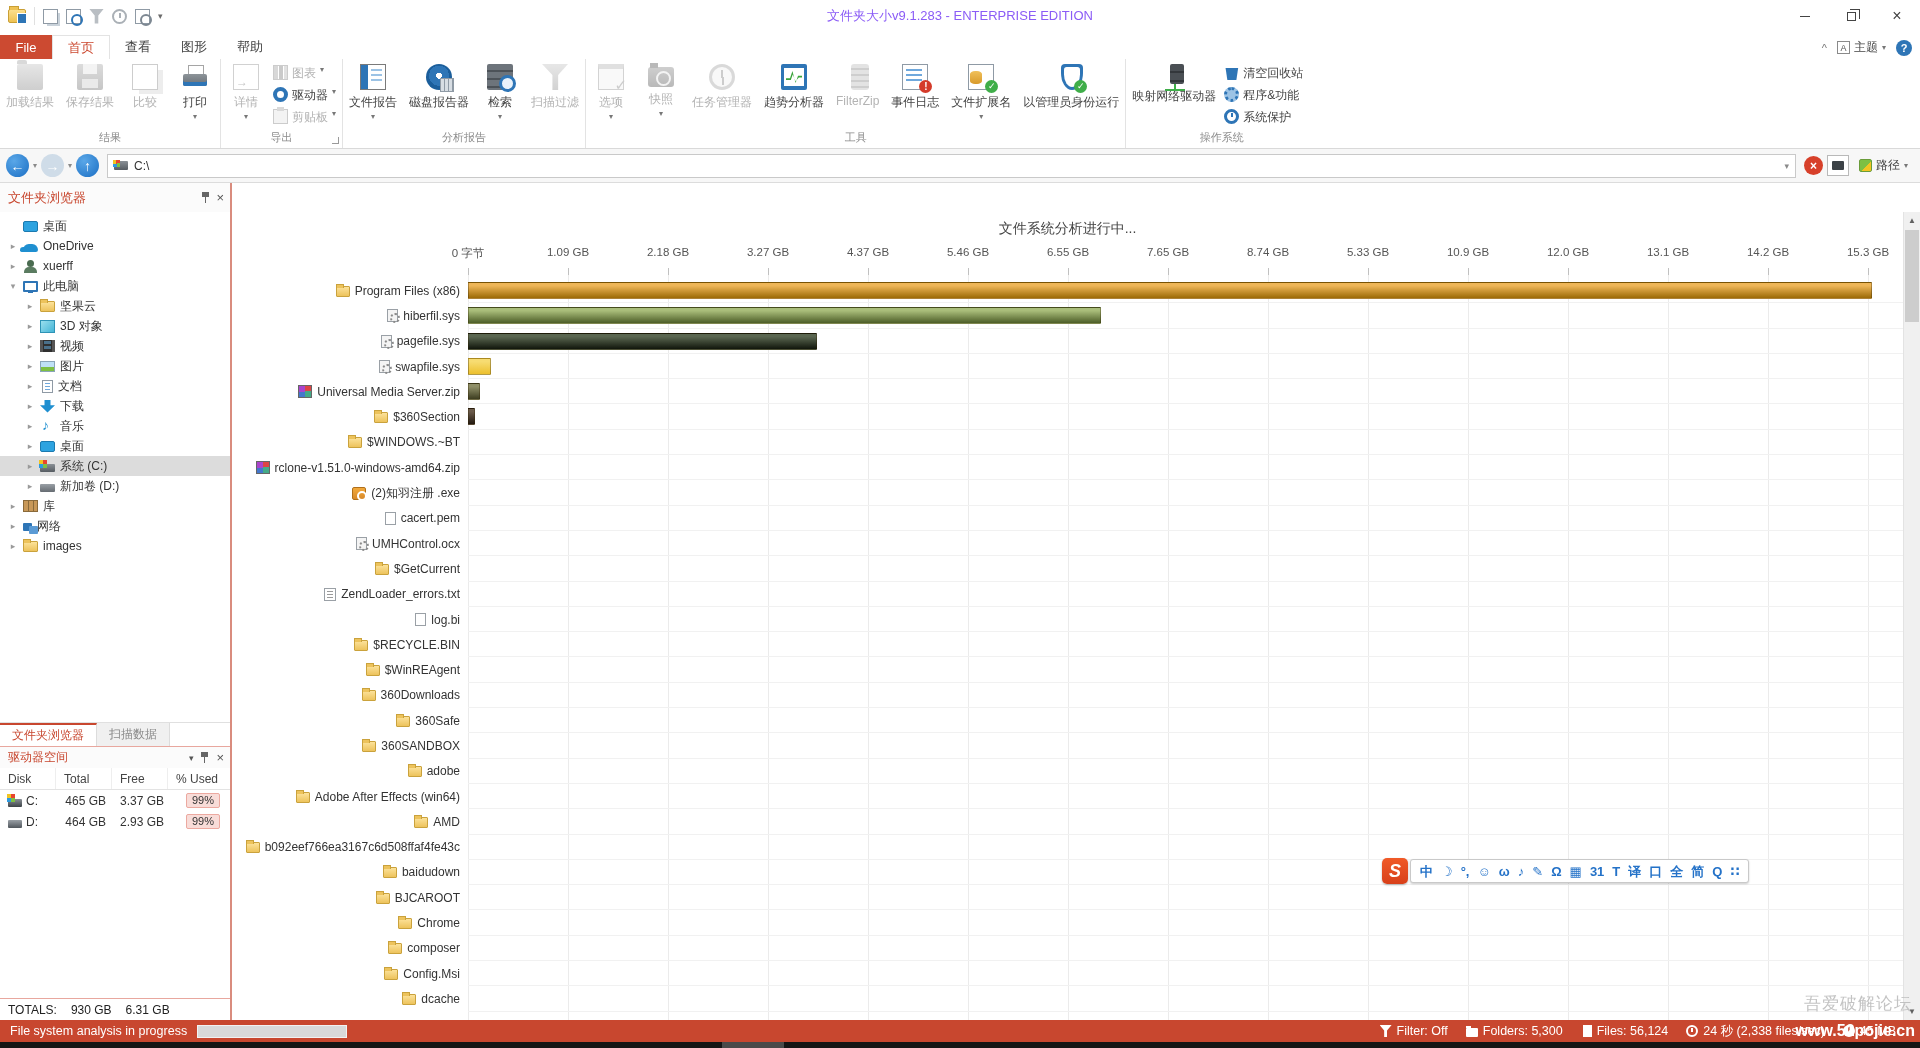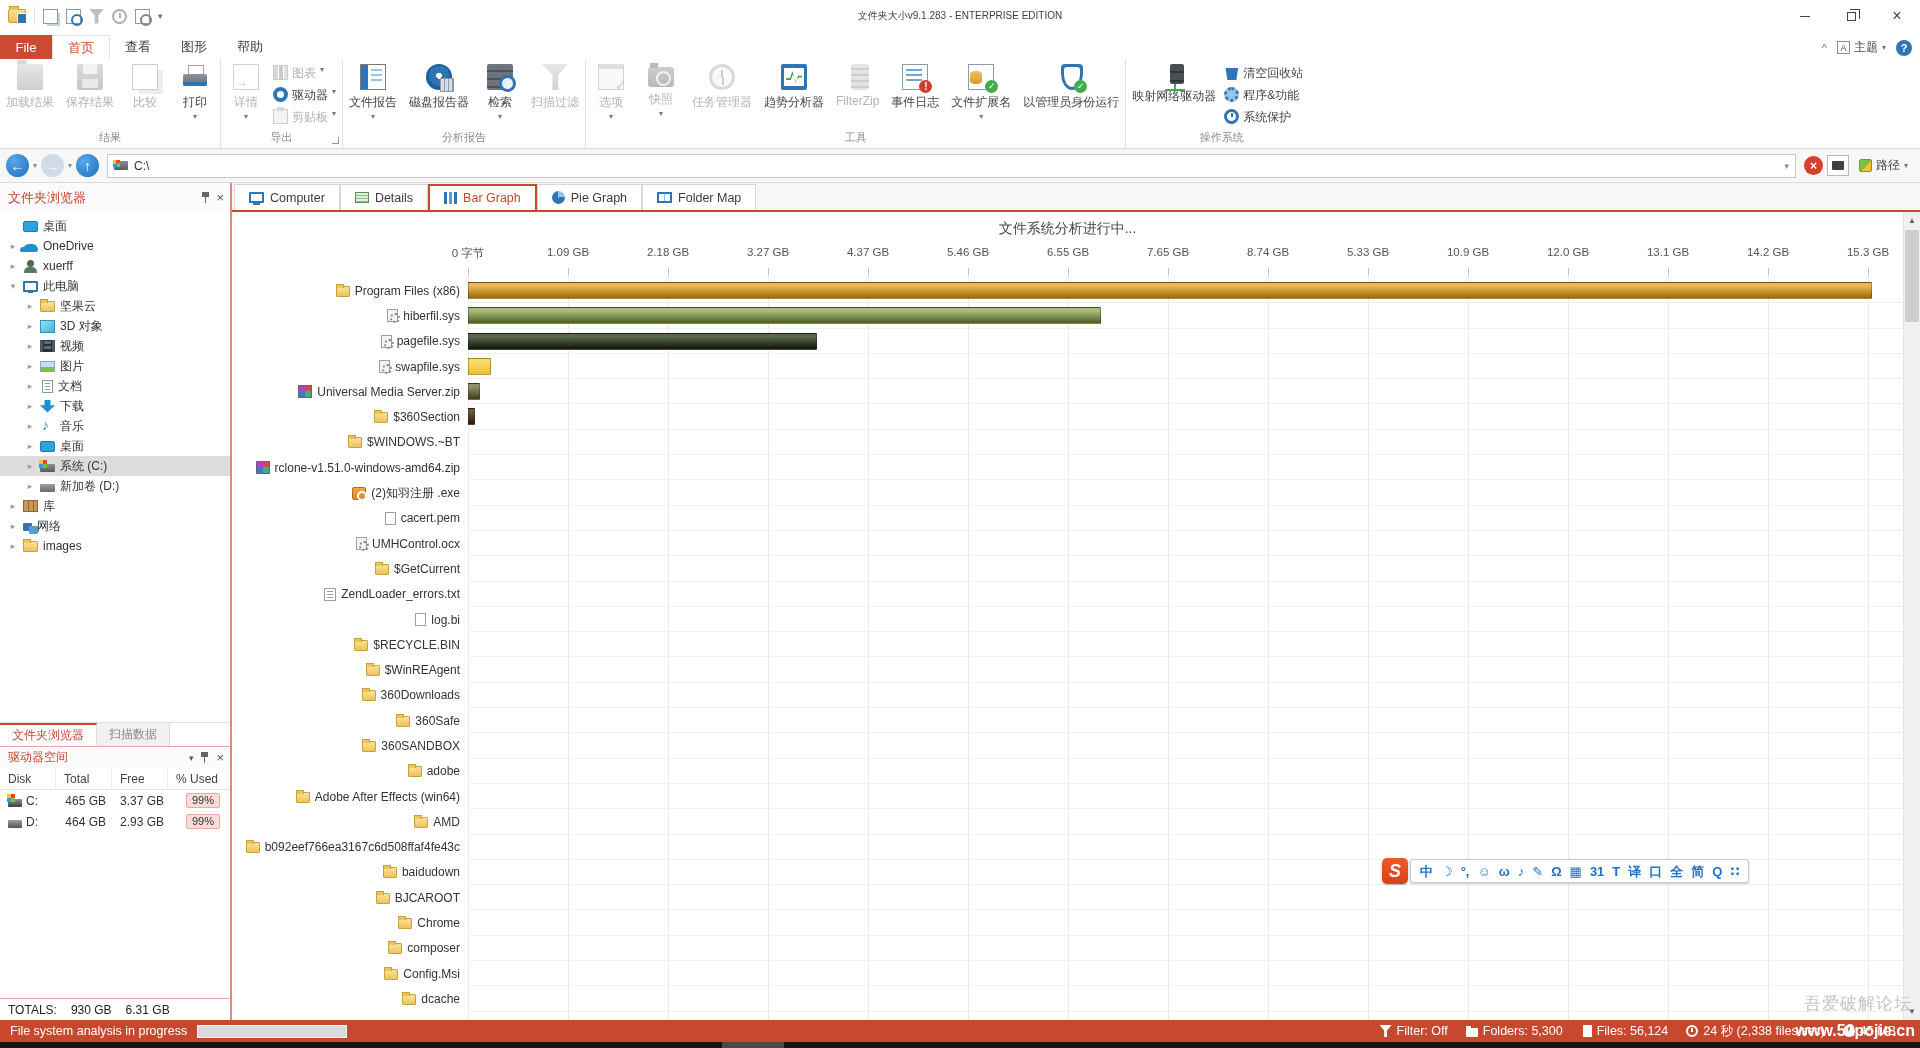--- a/index.html
+++ b/index.html
@@ -15,21 +15,21 @@
 .qic{width:15px;height:15px;position:relative;display:inline-block}
 .qic-load-results-icon{background:#fff;border:1px solid #8f9aa5;box-shadow:3px 3px 0 -1px #c9d2da}
 .qic-report-search-icon{background:#fff;border:1px solid #8f9aa5}
 .qic-report-search-icon::after{content:'';position:absolute;right:-3px;bottom:-3px;width:8px;height:8px;border:2px solid #2e75b6;border-radius:50%}
 .qic-filter-icon{background:#b9bec3;clip-path:polygon(0 0,100% 0,62% 46%,62% 100%,38% 100%,38% 46%)}
 .qic-scheduler-icon{border:2px solid #aab0b6;border-radius:50%}
 .qic-scheduler-icon::after{content:'';position:absolute;left:5px;top:2px;width:2px;height:5px;background:#aab0b6}
 .qic-page-search-icon{background:#fff;border:1px solid #8f9aa5}
 .qic-page-search-icon::after{content:'';position:absolute;right:-3px;bottom:-3px;width:8px;height:8px;border:2px solid #7d8892;border-radius:50%}
 .qcaret{color:#6b6b6b;font-size:9px}
-.win-title{position:absolute;left:0;right:0;text-align:center;font-size:10px;color:#404040;pointer-events:none}
+.win-title{position:absolute;left:0;right:0;text-align:center;font-size:13px;color:#8b5cf6;pointer-events:none}
 .winbtns{margin-left:auto;display:flex;height:100%}
 .winbtn{width:46px;height:100%;display:flex;align-items:center;justify-content:center;color:#444;font-size:13px}
 .ic-min{width:10px;height:1px;background:#444}
 .ic-restore{width:9px;height:9px;border:1px solid #444;position:relative;background:#fff}
 .ic-restore::before{content:'';position:absolute;left:2px;top:-4px;width:9px;height:9px;border:1px solid #444;border-bottom:none;border-left:none}
 
 .rtabs{height:27px;display:flex;align-items:flex-end;background:#fff;position:relative}
 .filebtn{width:52px;height:24px;background:#cc4a31;color:#fff;display:flex;align-items:center;justify-content:center;font-size:13px}
 .rtab{padding:0 15px;height:24px;display:flex;align-items:center;font-size:13px;color:#444}
 .rtab.active{color:#cc4a31;background:#fff;border:1px solid #e3e3e3;border-bottom:none}
@@ -496,43 +496,20 @@
     <span style="font-size:8px;color:#777">▾</span>
   </span>
 </div>
 
 <div class="midrow">
   <div class="side-header">
     <span class="title">文件夹浏览器</span>
     <span class="pin"></span>
     <span class="xbtn">×</span>
   </div>
-  <div class="vtabs">
-
-  <div class="vtab">
-        <span class="vtic vtic-computer-icon"></span>
-        <span>Computer</span>
-      </div>
-      <div class="vtab">
-        <span class="vtic vtic-details-icon"></span>
-        <span>Details</span>
-      </div>
-      <div class="vtab active">
-        <span class="vtic vtic-bar-graph-icon"></span>
-        <span>Bar Graph</span>
-      </div>
-      <div class="vtab">
-        <span class="vtic vtic-pie-graph-icon"></span>
-        <span>Pie Graph</span>
-      </div>
-      <div class="vtab">
-        <span class="vtic vtic-folder-map-icon"></span>
-        <span>Folder Map</span>
-      </div>
-    </div>
 </div>
 
 <div class="main">
   <div class="sidebar">
     <div class="tree">
 
     <div class="titem" style="padding-left: 8px;">
           <span class="tarrow"></span>
           <span class="tic tic-desktop-icon"></span>
           <span>桌面</span>

